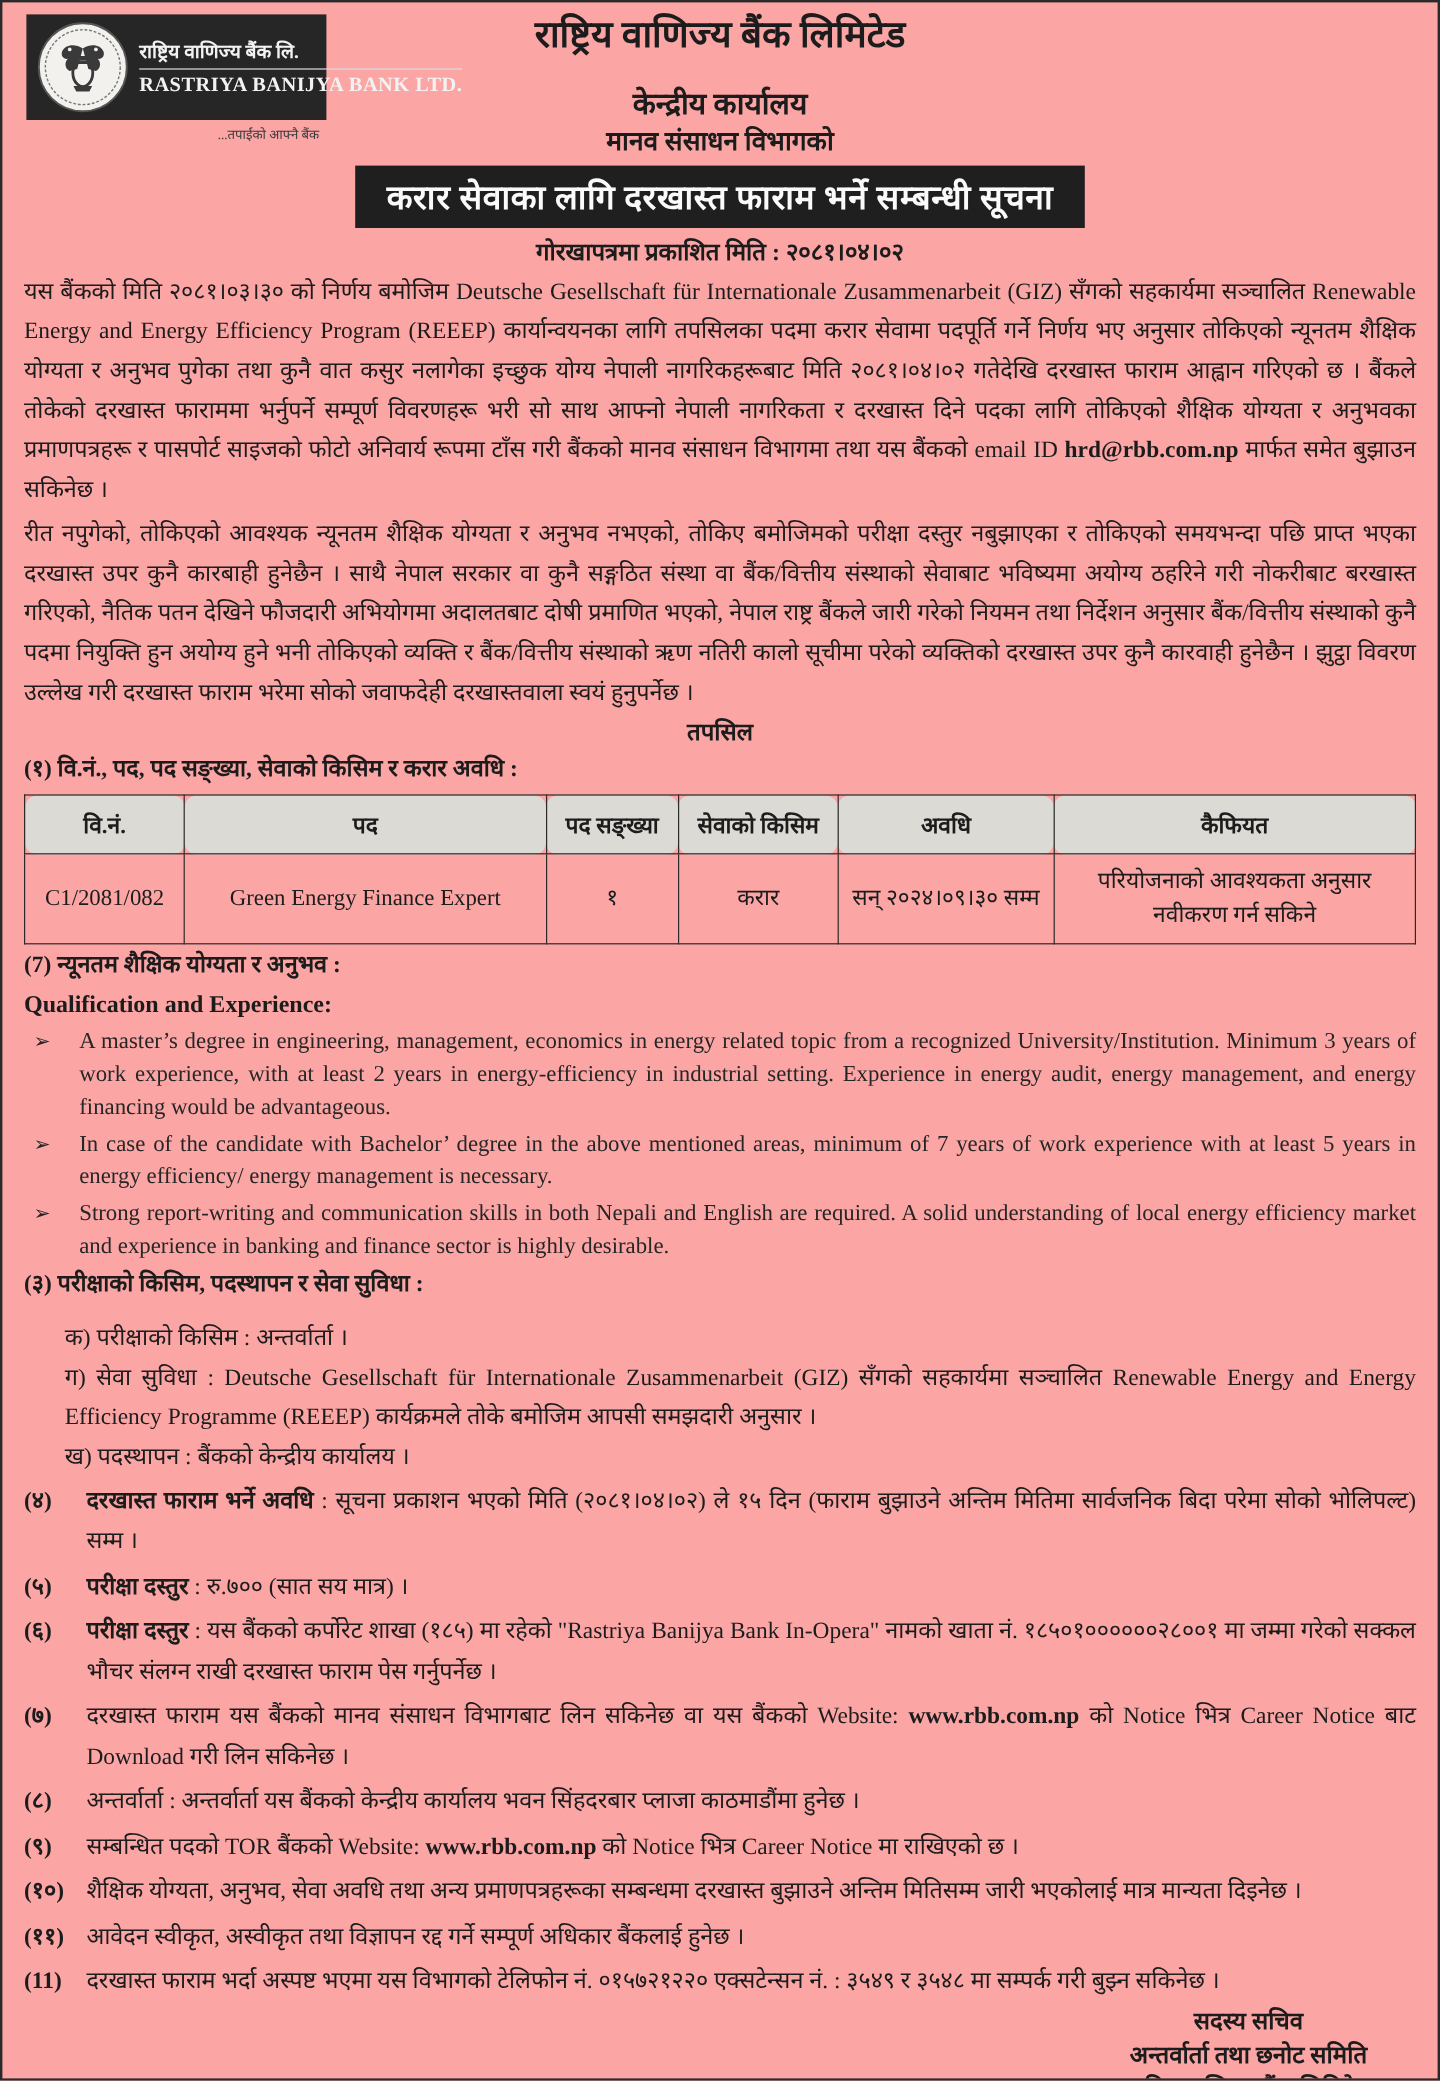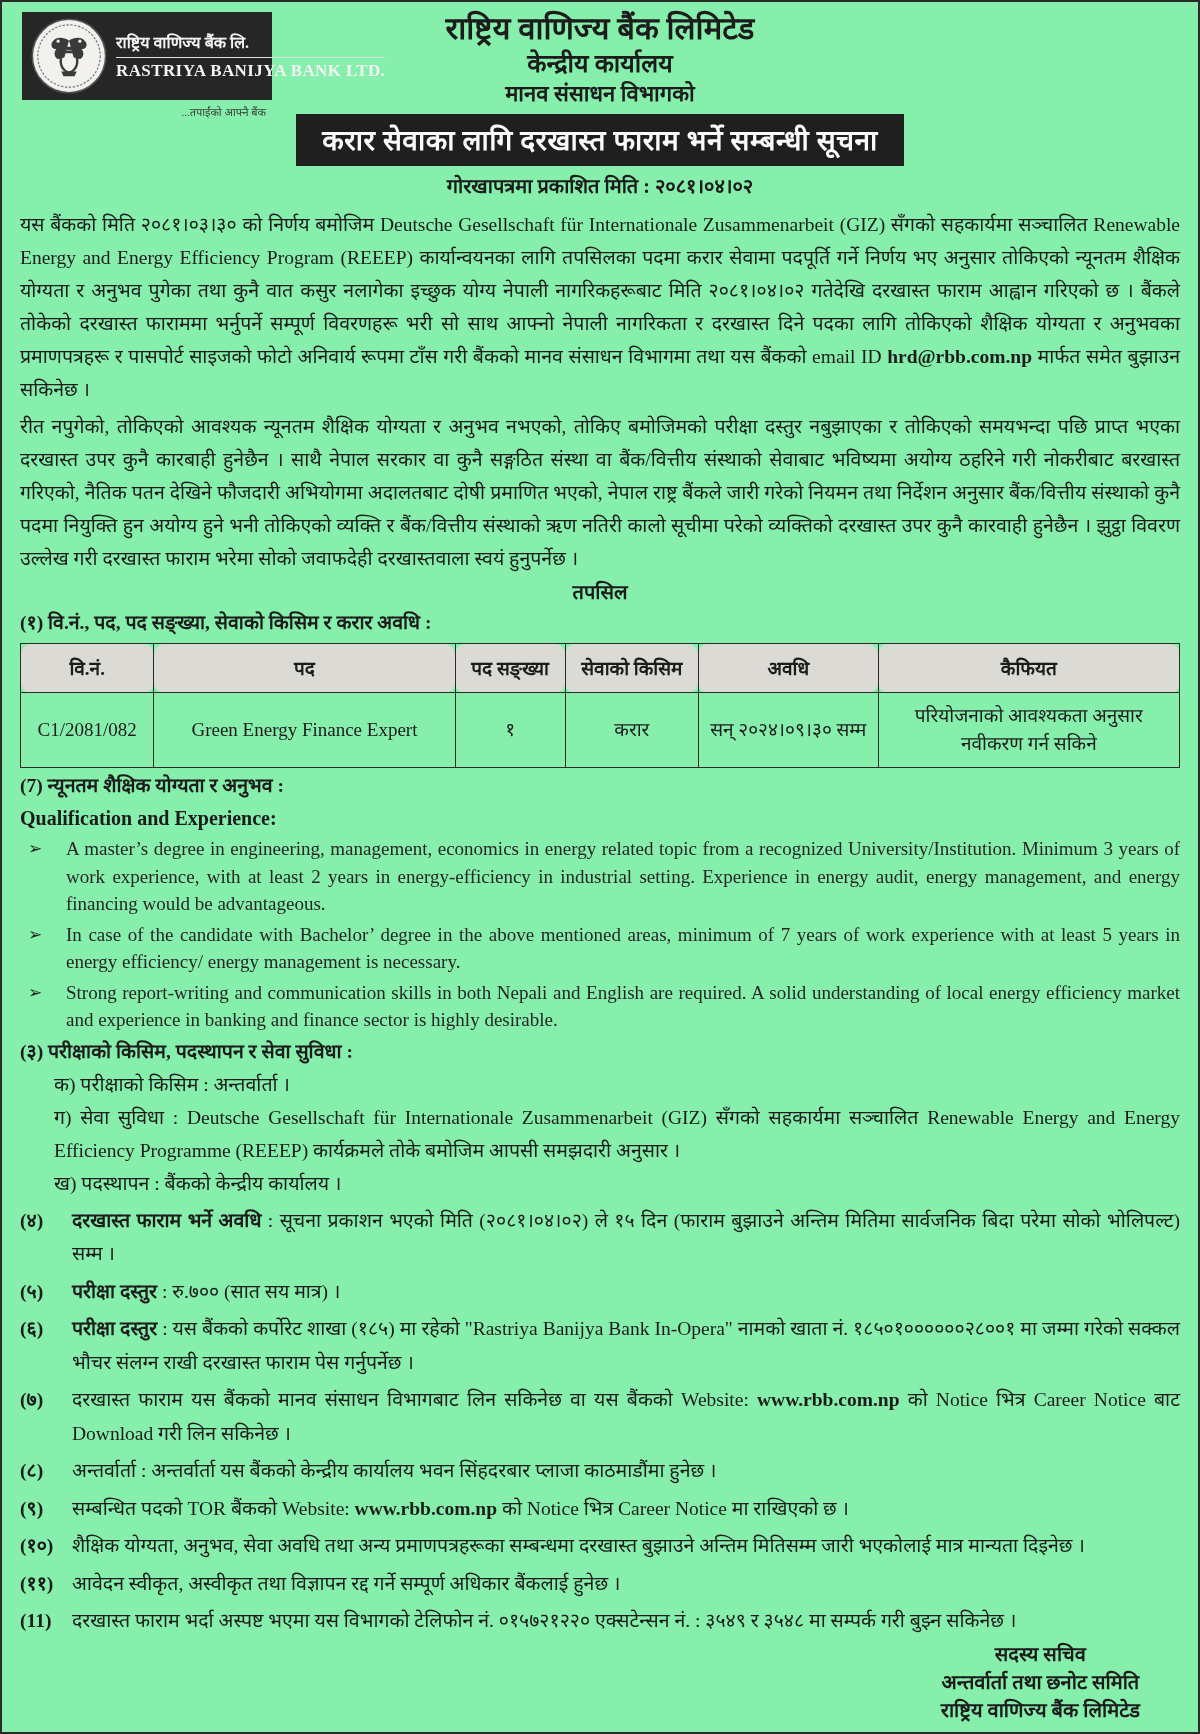--- a/index.html
+++ b/index.html
@@ -1,20 +1,20 @@
 <!DOCTYPE html>
 <html><head>
 <meta charset="utf-8">
 <style>
   html,body{margin:0;padding:0;background:#e8e7e4;}
   .page{
     position:relative;
     width:1200px;height:1734px;
     margin:0 auto;
-    background:#86efac;
+    background:#fca5a5;
     color:#1c1c1c;
     border:2px solid #2a2a2a;
     box-sizing:border-box;
     overflow:hidden;
     font-family:"Liberation Serif","DejaVu Serif",serif;
   }
   .inner{padding:6px 18px 0 18px;}
 
   
   .hdr{position:relative;min-height:196px;}
@@ -25,21 +25,21 @@
     padding:6px 8px;height:88px;box-sizing:border-box;
   }
   .emblem{width:78px;height:78px;flex:0 0 auto;}
   .logo-text{display:flex;flex-direction:column;justify-content:center;gap:4px;}
   .logo-np{font-size:16px;font-weight:bold;white-space:nowrap;}
   .logo-en{font-size:17px;font-weight:bold;letter-spacing:.4px;border-top:1px solid #ddd;padding-top:3px;white-space:nowrap;}
   .logo-tag{font-size:11px;color:#3b3b3b;text-align:right;margin-top:4px;padding-right:6px;}
 
   .titles{text-align:center;padding-top:2px;}
   .t1{font-size:31px;font-weight:bold;line-height:38px;}
-  .t2{font-size:25px;font-weight:bold;line-height:32px;}
+  .t2{font-size:25px;font-weight:bold;line-height:32px;margin-top:24px;}
   .t3{font-size:22px;font-weight:bold;line-height:28px;}
   .banner{
     margin:6px auto 0 auto;
     width:fit-content;
     background:#1f1f1f;color:#fafafa;
     font-size:28px;font-weight:bold;
     padding:6px 26px 8px 26px;
     letter-spacing:.5px;
   }
   .published{text-align:center;font-size:20px;font-weight:bold;margin-top:6px;}
@@ -68,21 +68,21 @@
   .bullets li{
     position:relative;
     padding-left:46px;
     font-size:19px;line-height:27.5px;
     text-align:justify;
     margin-top:3px;
     color:#262626;
   }
   .bullets li .glyph{position:absolute;left:8px;top:0;font-size:17px;}
 
-  .sub-items{margin-top:0;}
+  .sub-items{margin-top:12px;}
   .sub-item{font-size:19.5px;line-height:33px;padding-left:34px;text-align:justify;}
 
   .num-item{position:relative;padding-left:52px;font-size:19.5px;line-height:33.5px;text-align:justify;margin-top:4px;}
   .num-item .num{position:absolute;left:0;top:0;width:48px;}
 
   .signature{
     text-align:center;
     float:right;
     margin:2px 40px 0 0;
     font-size:20px;font-weight:bold;line-height:28px;

